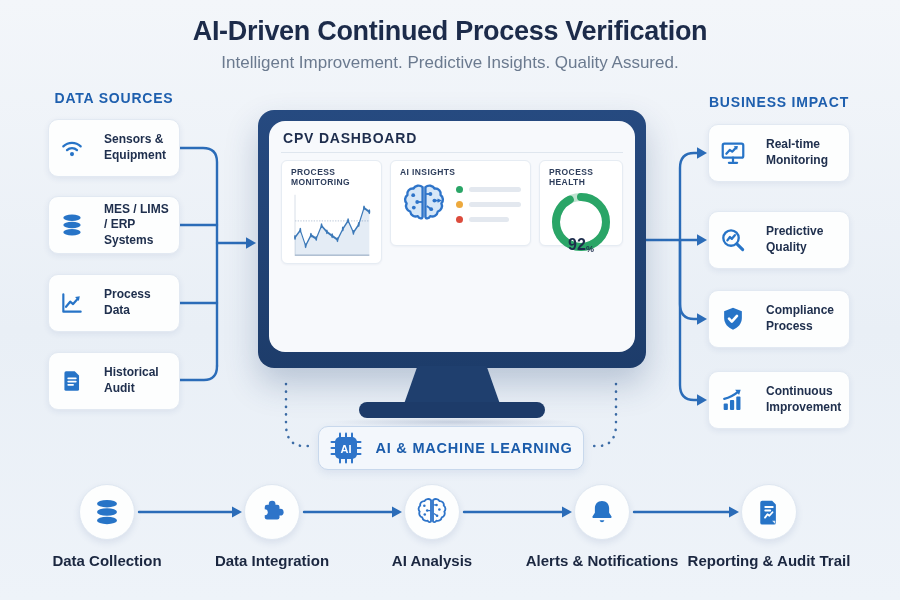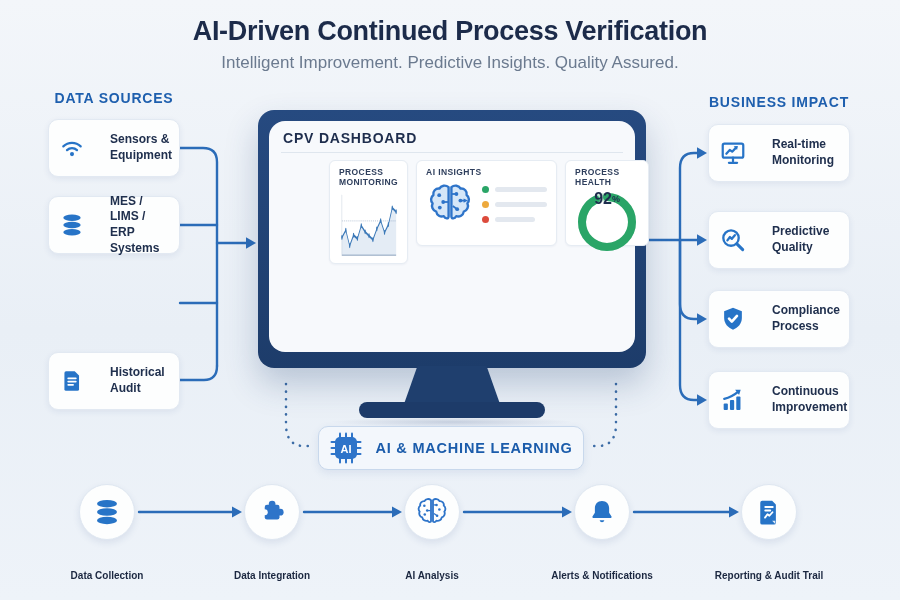--- a/index.html
+++ b/index.html
@@ -17,52 +17,52 @@
   
   #wires { position:absolute; left:0; top:0; width:900px; height:600px; z-index:1; pointer-events:none; }
 
   
   .col-head { position:absolute; z-index:2; font-size:14px; font-weight:700;
     letter-spacing:0.8px; color:#1e5fae; text-align:center; }
 
   
   .side-box { position:absolute; z-index:2; background:#fdfefe; border:1px solid #e2e9f2;
     border-radius:10px; box-shadow:0 2px 6px rgba(40,70,130,0.08);
-    display:flex; align-items:center; gap:25px; padding:8px 10px; }
+    display:flex; align-items:center; gap:19px; padding:8px 10px; }
   .side-box .lbl { font-size:12px; font-weight:600; color:#20304e; line-height:1.3; }
   .side-box svg { flex:0 0 auto; }
 
   
   .monitor { position:absolute; left:258px; top:110px; width:388px; height:258px; z-index:2;
     background:linear-gradient(180deg,#264a80,#1d3c6a); border-radius:16px;
     padding:11px 11px 16px 11px; box-shadow:0 16px 32px rgba(40,70,120,0.25); }
   .screen { width:100%; height:100%; background:#f7f9fc; border-radius:16px; padding:6px 12px 8px; }
   .dash-title { font-size:14px; font-weight:700; letter-spacing:0.8px; color:#1e2d4d;
     padding:3px 2px 6px; border-bottom:1.5px solid #dfe6ee; margin-bottom:7px; }
   .dash-body { display:flex; gap:8px; height:180px; }
-  .dash-col-l { width:57%; display:flex; flex-direction:row; gap:8px;margin-left:48px; }
+  .dash-col-l { width:57%; display:flex; flex-direction:row; gap:8px; }
   .dash-col-r { flex:1; display:flex; flex-direction:row; gap:8px; }
   .panel { background:#ffffff; border:1px solid #e6ecf3; border-radius:6px;
     padding:6px 9px; box-shadow:0 1px 2px rgba(30,60,120,0.05); }
   .panel .p-lbl { font-size:8.5px; font-weight:700; letter-spacing:0.4px; color:#2e3e5c; margin-bottom:3px; }
   .p-monitoring { height:104px; }
   .p-alerts { height:68px; }
   .p-insights { height:86px; }
   .p-health { height:86px; }
   .alerts-row { display:flex; align-items:center; gap:10px; margin-top:4px; }
   .bars { display:flex; flex-direction:column; gap:6px; }
   .bar { height:5px; border-radius:3px; background:#e3e8ef; }
   .insights-row { display:flex; align-items:center; gap:8px; margin-top:2px; }
   .bullets { display:flex; flex-direction:column; gap:8px; }
   .bullet { display:flex; align-items:center; gap:6px; }
   .dot { width:7px; height:7px; border-radius:50%; }
   .health-row { display:flex; justify-content:center; margin-top:0px; position:relative; }
   .gauge-wrap { position:relative; width:64px; height:64px; }
   .gauge-txt { position:absolute; left:0; top:0; width:64px; height:64px;
-    display:flex; align-items:flex-start; justify-content:center; }
+    display:flex; align-items:flex-end; justify-content:center; }
   .gauge-txt .v { font-size:16px; font-weight:700; color:#1e2d4d; }
   .gauge-txt .u { font-size:9px; font-weight:700; color:#1e2d4d; margin-top:4px; }
 
   
   .stand-neck { position:absolute; left:404px; top:366px; width:96px; height:38px; z-index:2;
     background:#1f3f6e; clip-path:polygon(14% 0, 86% 0, 100% 100%, 0 100%); }
   .stand-base { position:absolute; left:359px; top:402px; width:186px; height:16px; z-index:2;
     background:#1d3b69; border-radius:8px; }
   .stand-shadow { position:absolute; left:330px; top:417px; width:244px; height:10px; z-index:1;
     background:radial-gradient(ellipse at center, rgba(90,110,150,0.25), rgba(90,110,150,0) 70%); }
@@ -71,21 +71,21 @@
   .ai-badge { position:absolute; left:318px; top:426px; width:266px; height:44px; z-index:3;
     background:#f3f7fc; border:1.5px solid #c8d8ec; border-radius:10px;
     display:flex; align-items:center; justify-content:center; gap:12px;
     box-shadow:0 3px 8px rgba(50,90,160,0.10); }
   .ai-badge .lbl { font-size:14.5px; font-weight:700; letter-spacing:0.8px; color:#1b5cab; }
 
   
   .step-circle { position:absolute; top:484px; width:56px; height:56px; z-index:2;
     background:#fdfefe; border:1px solid #dfe7f1; border-radius:50%;
     box-shadow:0 3px 7px rgba(40,70,130,0.10); display:flex; align-items:center; justify-content:center; }
-  .step-label { position:absolute; top:570px; z-index:2; font-size:10px; font-weight:600;
+  .step-label { position:absolute; top:552px; z-index:2; font-size:15px; font-weight:600;
     color:#1b2740; text-align:center; width:170px; }
 </style>
 </head>
 <body>
 
 <div id="canvas">
 
   <svg id="wires" viewBox="0 0 900 600">
     <g stroke="#2b6cb8" stroke-width="2.4" fill="none" stroke-linecap="round">
 
@@ -141,20 +141,30 @@
 
   <div class="side-box" style="left:48px; top:196px; width:132px; height:58px;">
     <svg width="26" height="26" viewBox="0 0 24 24" fill="#2774c7">
       <ellipse cx="12" cy="5.3" rx="8" ry="3"></ellipse>
       <ellipse cx="12" cy="12" rx="8" ry="3"></ellipse>
       <ellipse cx="12" cy="18.7" rx="8" ry="3"></ellipse>
     </svg>
     <span class="lbl">MES / LIMS / ERP Systems</span>
   </div>
 
+  <div class="side-box" style="left:48px; top:274px; width:132px; height:58px;">
+    <svg width="26" height="26" viewBox="0 0 24 24">
+      <g stroke="#2774c7" stroke-width="2" fill="none" stroke-linecap="round" stroke-linejoin="round">
+        <path d="M4,4 V20 H20"></path>
+        <polyline points="6.5,15.5 10.3,10.8 13,13 17.5,7.8"></polyline>
+      </g>
+      <polygon points="14.8,6.4 19.2,5.8 18.3,10.2" fill="#2774c7"></polygon>
+    </svg>
+    <span class="lbl">Process Data</span>
+  </div>
 
   <div class="side-box" style="left:48px; top:352px; width:132px; height:58px;">
     <svg width="26" height="26" viewBox="0 0 24 24">
       <path d="M6.5,3 h8 l4,4 v12.5 a1.5,1.5 0 0 1 -1.5,1.5 h-10.5 a1.5,1.5 0 0 1 -1.5,-1.5 v-15 a1.5,1.5 0 0 1 1.5,-1.5 z" fill="#2774c7"></path>
       <g stroke="#ffffff" stroke-width="1.6" stroke-linecap="round">
         <path d="M8.5,9.5 h7"></path>
           <path d="M8.5,12.5 h7"></path>
           <path d="M8.5,15.5 h4.5"></path>
       </g>
     </svg>

